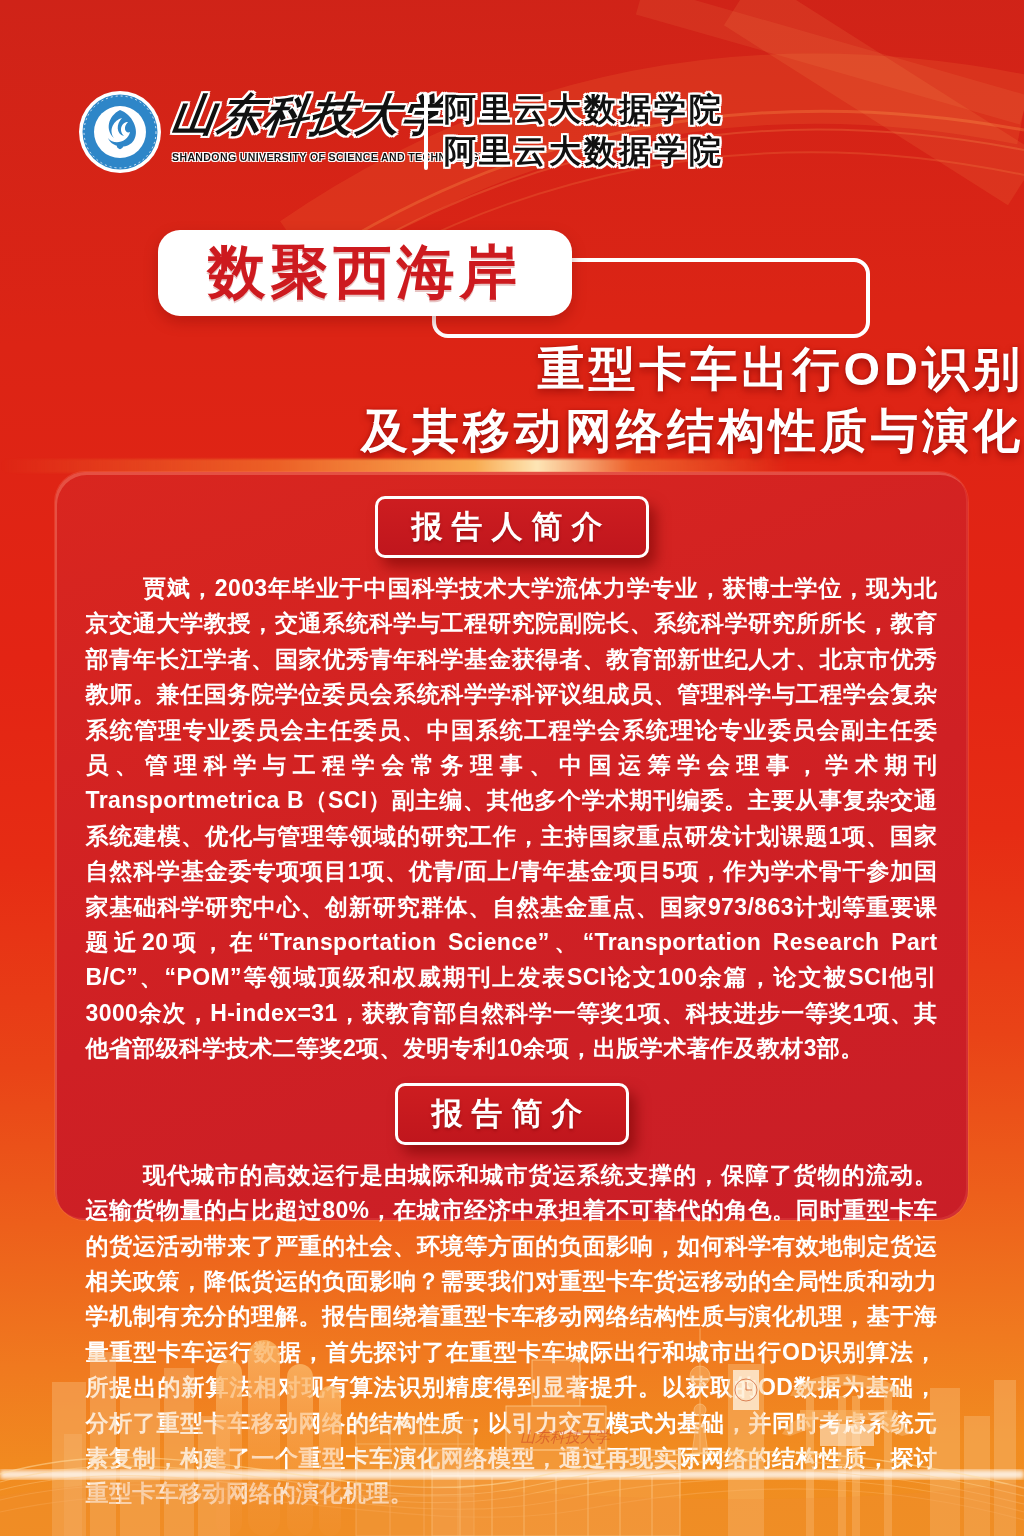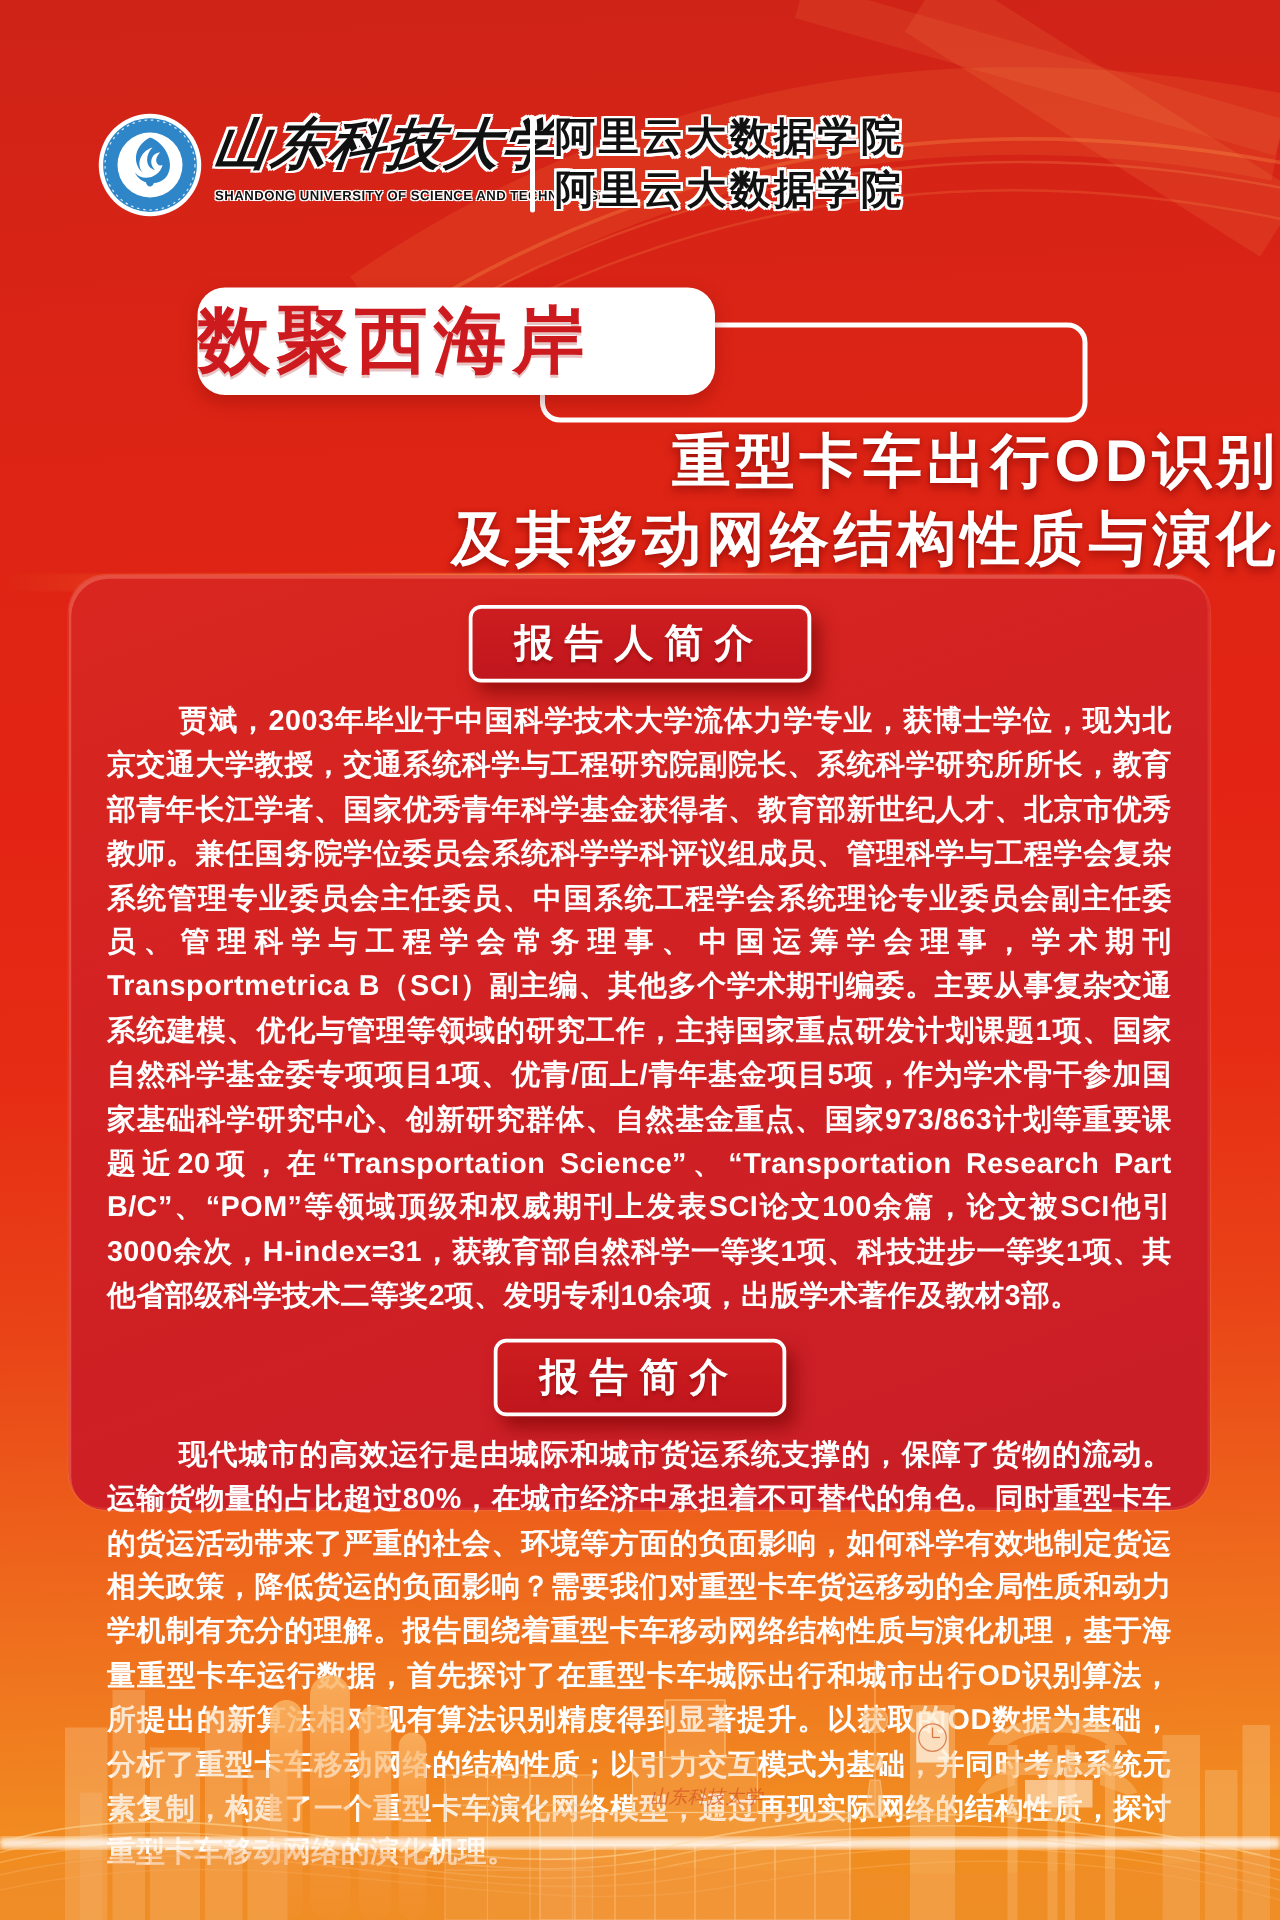--- a/index.html
+++ b/index.html
@@ -26,34 +26,34 @@
   .issue div{font-size:38px;font-weight:900;color:#111;line-height:44px;letter-spacing:1px;white-space:nowrap;
     text-shadow:-2px -2px 0 #fff,2px -2px 0 #fff,-2px 2px 0 #fff,2px 2px 0 #fff,-2px 0 0 #fff,2px 0 0 #fff,0 -2px 0 #fff,0 2px 0 #fff;}
   
   .banner-outline{position:absolute;left:432px;top:258px;width:430px;height:72px;
     border:4px solid #fff;border-radius:16px;}
   .banner-program{position:absolute;left:575px;top:262px;width:290px;height:66px;
     display:flex;align-items:center;justify-content:center;
     font-size:48px;font-weight:900;color:#fff;letter-spacing:10px;
     text-shadow:0 3px 5px rgba(130,10,5,.45);}
   .banner-series{position:absolute;left:158px;top:230px;width:414px;height:86px;background:#fff;
-    border-radius:22px;display:flex;align-items:center;
+    border-radius:22px;display:flex;align-items:center;justify-content:center;
     box-shadow:0 6px 14px rgba(130,10,5,.35);}
   .banner-series span{font-size:58px;font-weight:900;color:#cd1a1f;letter-spacing:5px;
     text-shadow:0 2px 0 rgba(160,20,15,.25);}
   
   .main-title{position:absolute;left:0;top:338px;width:1024px;text-align:right;}
   .main-title div{font-size:47px;font-weight:900;color:#fff;letter-spacing:4px;line-height:62px;
     text-shadow:0 4px 7px rgba(125,5,5,.55),0 0 3px rgba(150,10,5,.5);}
   
   .flare{position:absolute;left:0;top:459px;width:790px;height:14px;border-radius:7px;
     background:linear-gradient(90deg,rgba(255,180,70,0) 0%,rgba(253,170,60,.45) 35%,rgba(255,205,95,.8) 60%,rgba(255,240,190,.95) 68%,rgba(255,170,70,.45) 80%,rgba(255,160,60,0) 100%);
     filter:blur(1px);}
   
-  .card{position:absolute;left:55px;top:460px;width:913px;height:748px;border-radius:30px;
+  .card{position:absolute;left:55px;top:472px;width:913px;height:748px;border-radius:30px;
     background:linear-gradient(165deg,#da2720 0%,#d0202372 40%,#cc1f26 100%),linear-gradient(#d0222388,#d0222388),#cf2124;
     background:linear-gradient(160deg,#d9261f 0%,#cf2024 55%,#c91e27 100%);
     box-shadow:inset 2px 3px 0 rgba(255,160,135,.35),inset -2px -2px 0 rgba(255,130,110,.18),0 0 0 1px rgba(255,140,115,.22);}
   .badge{display:block;margin:0 auto;width:fit-content;padding:7px 34px;
     background:linear-gradient(180deg,#cd1d20,#c0161d);border:3px solid #fff;border-radius:10px;
     box-shadow:7px 9px 14px rgba(110,0,0,.55);}
   .badge span{font-size:31px;font-weight:900;color:#fff;letter-spacing:9px;
     text-shadow:0 2px 3px rgba(110,0,0,.4);}
   .badge.first{margin-top:24px;}
   .badge.second{margin-top:16px;}

